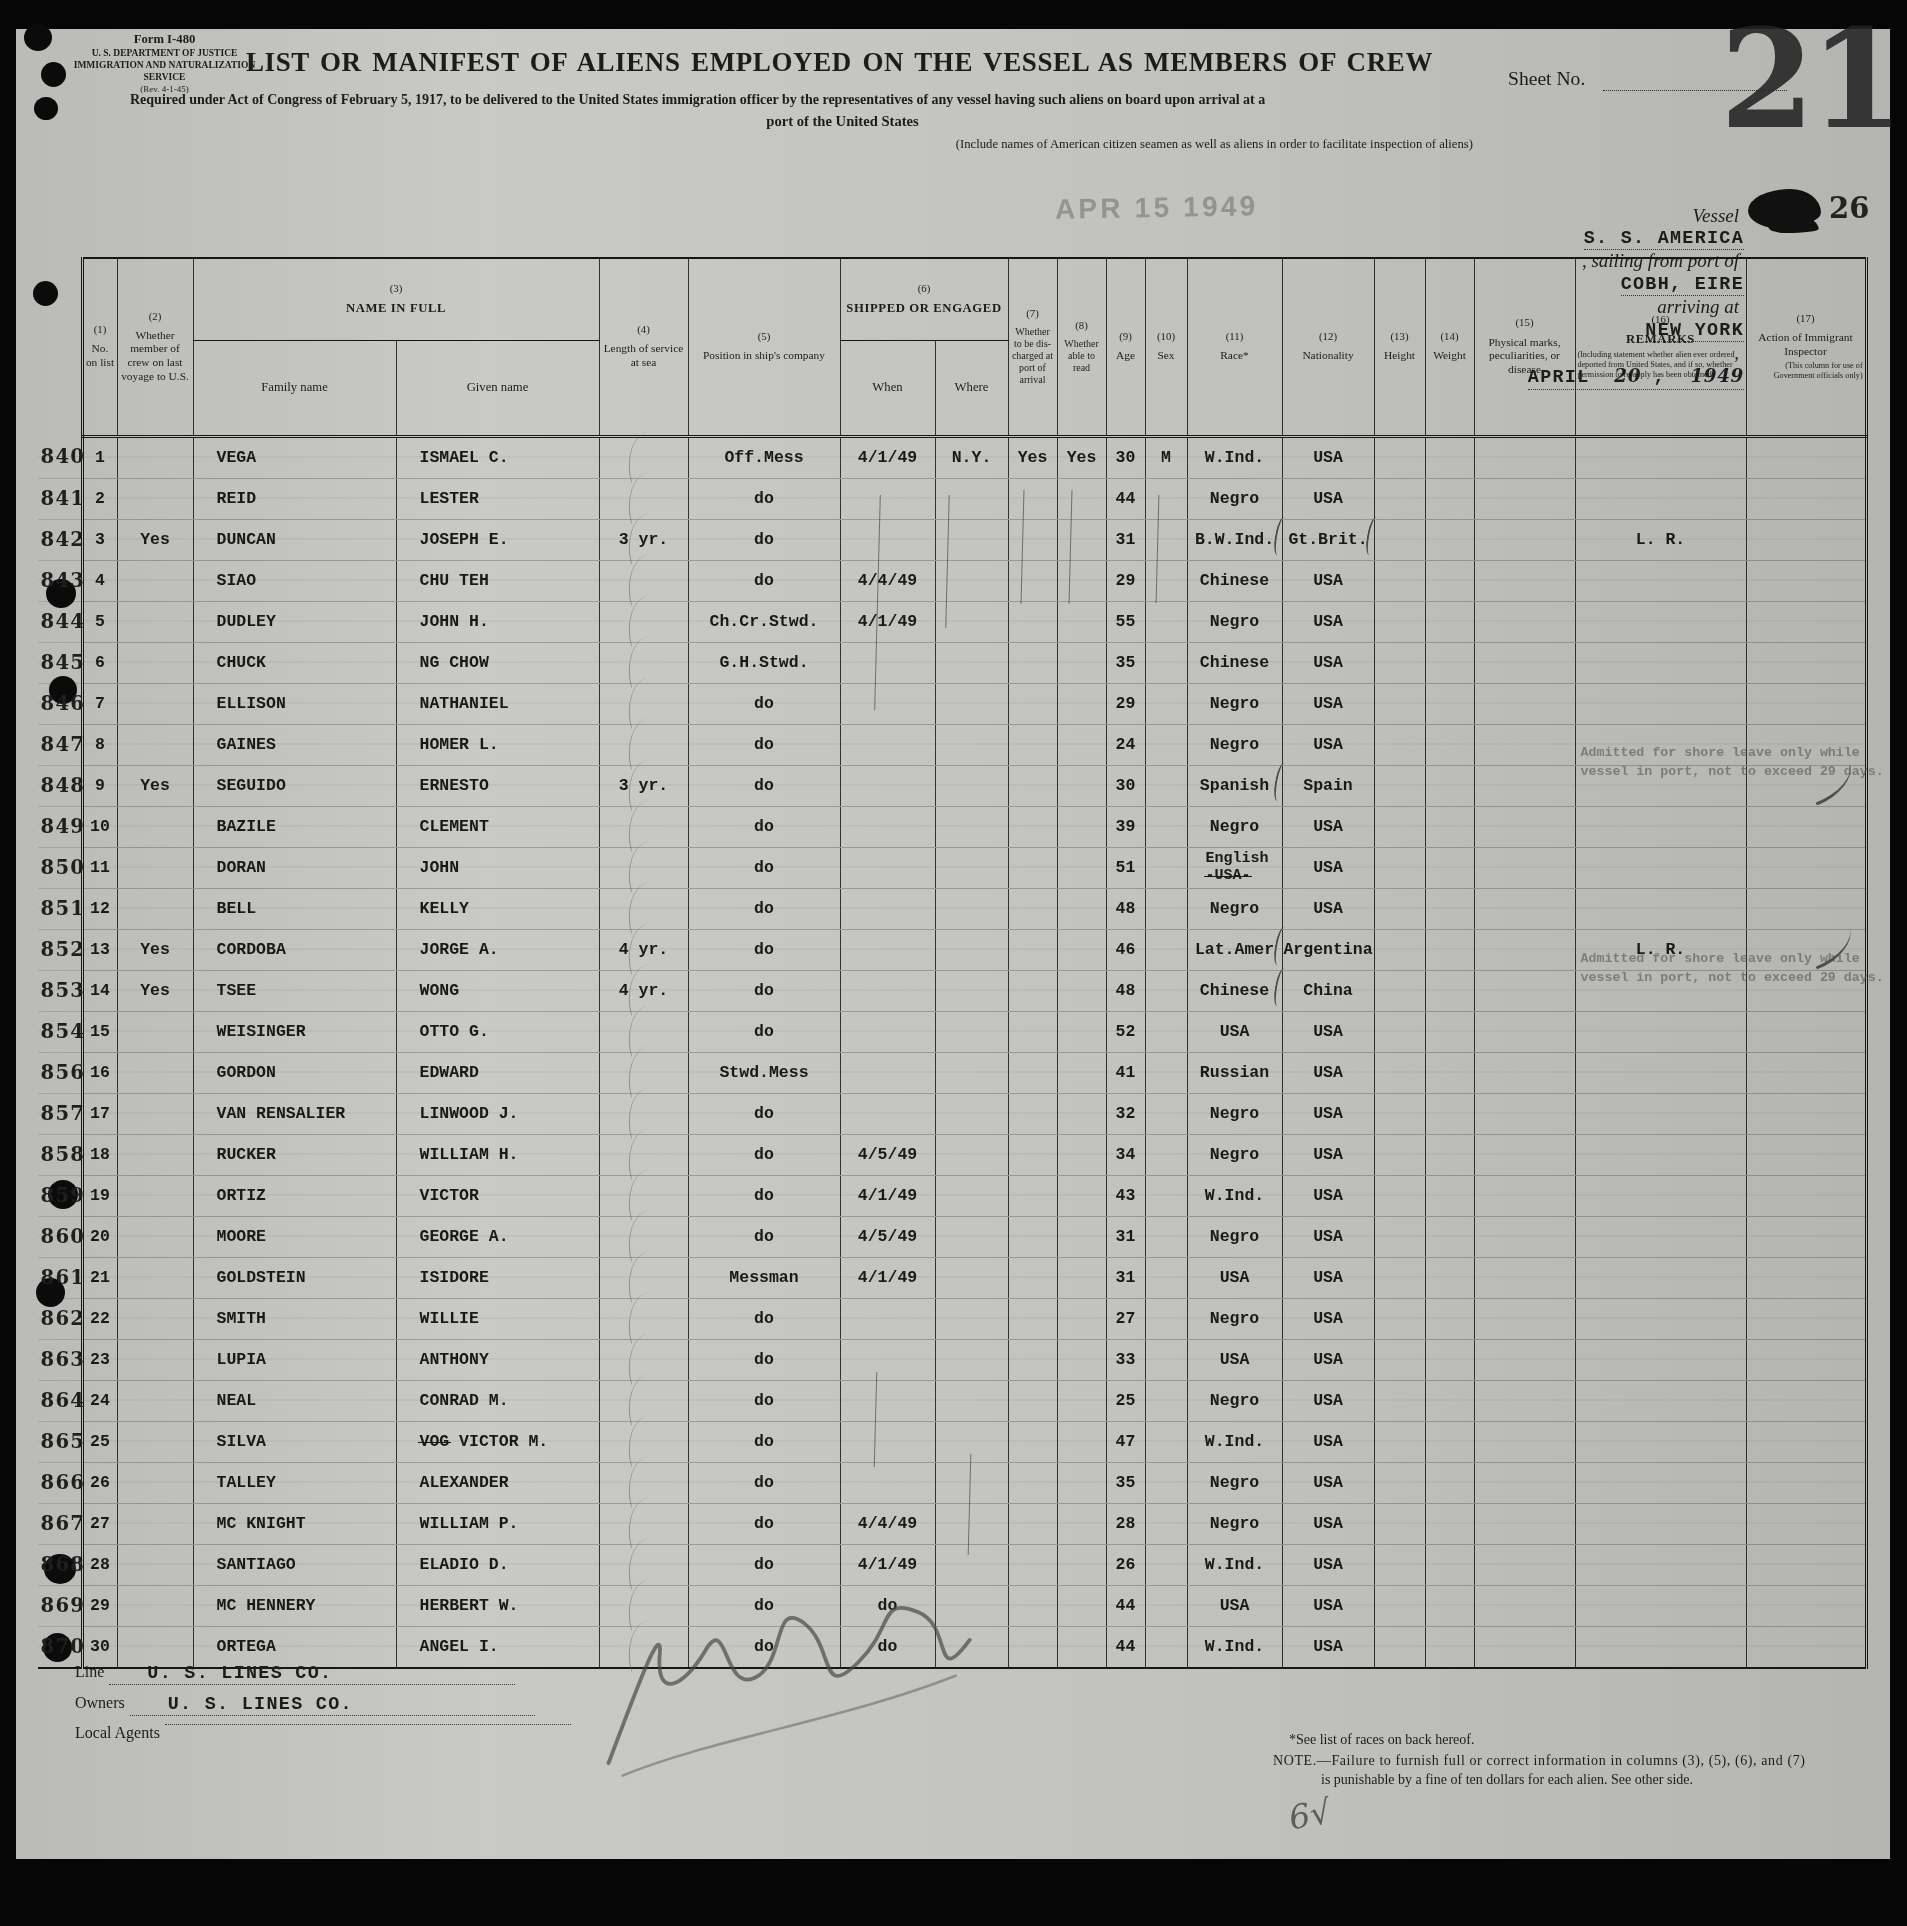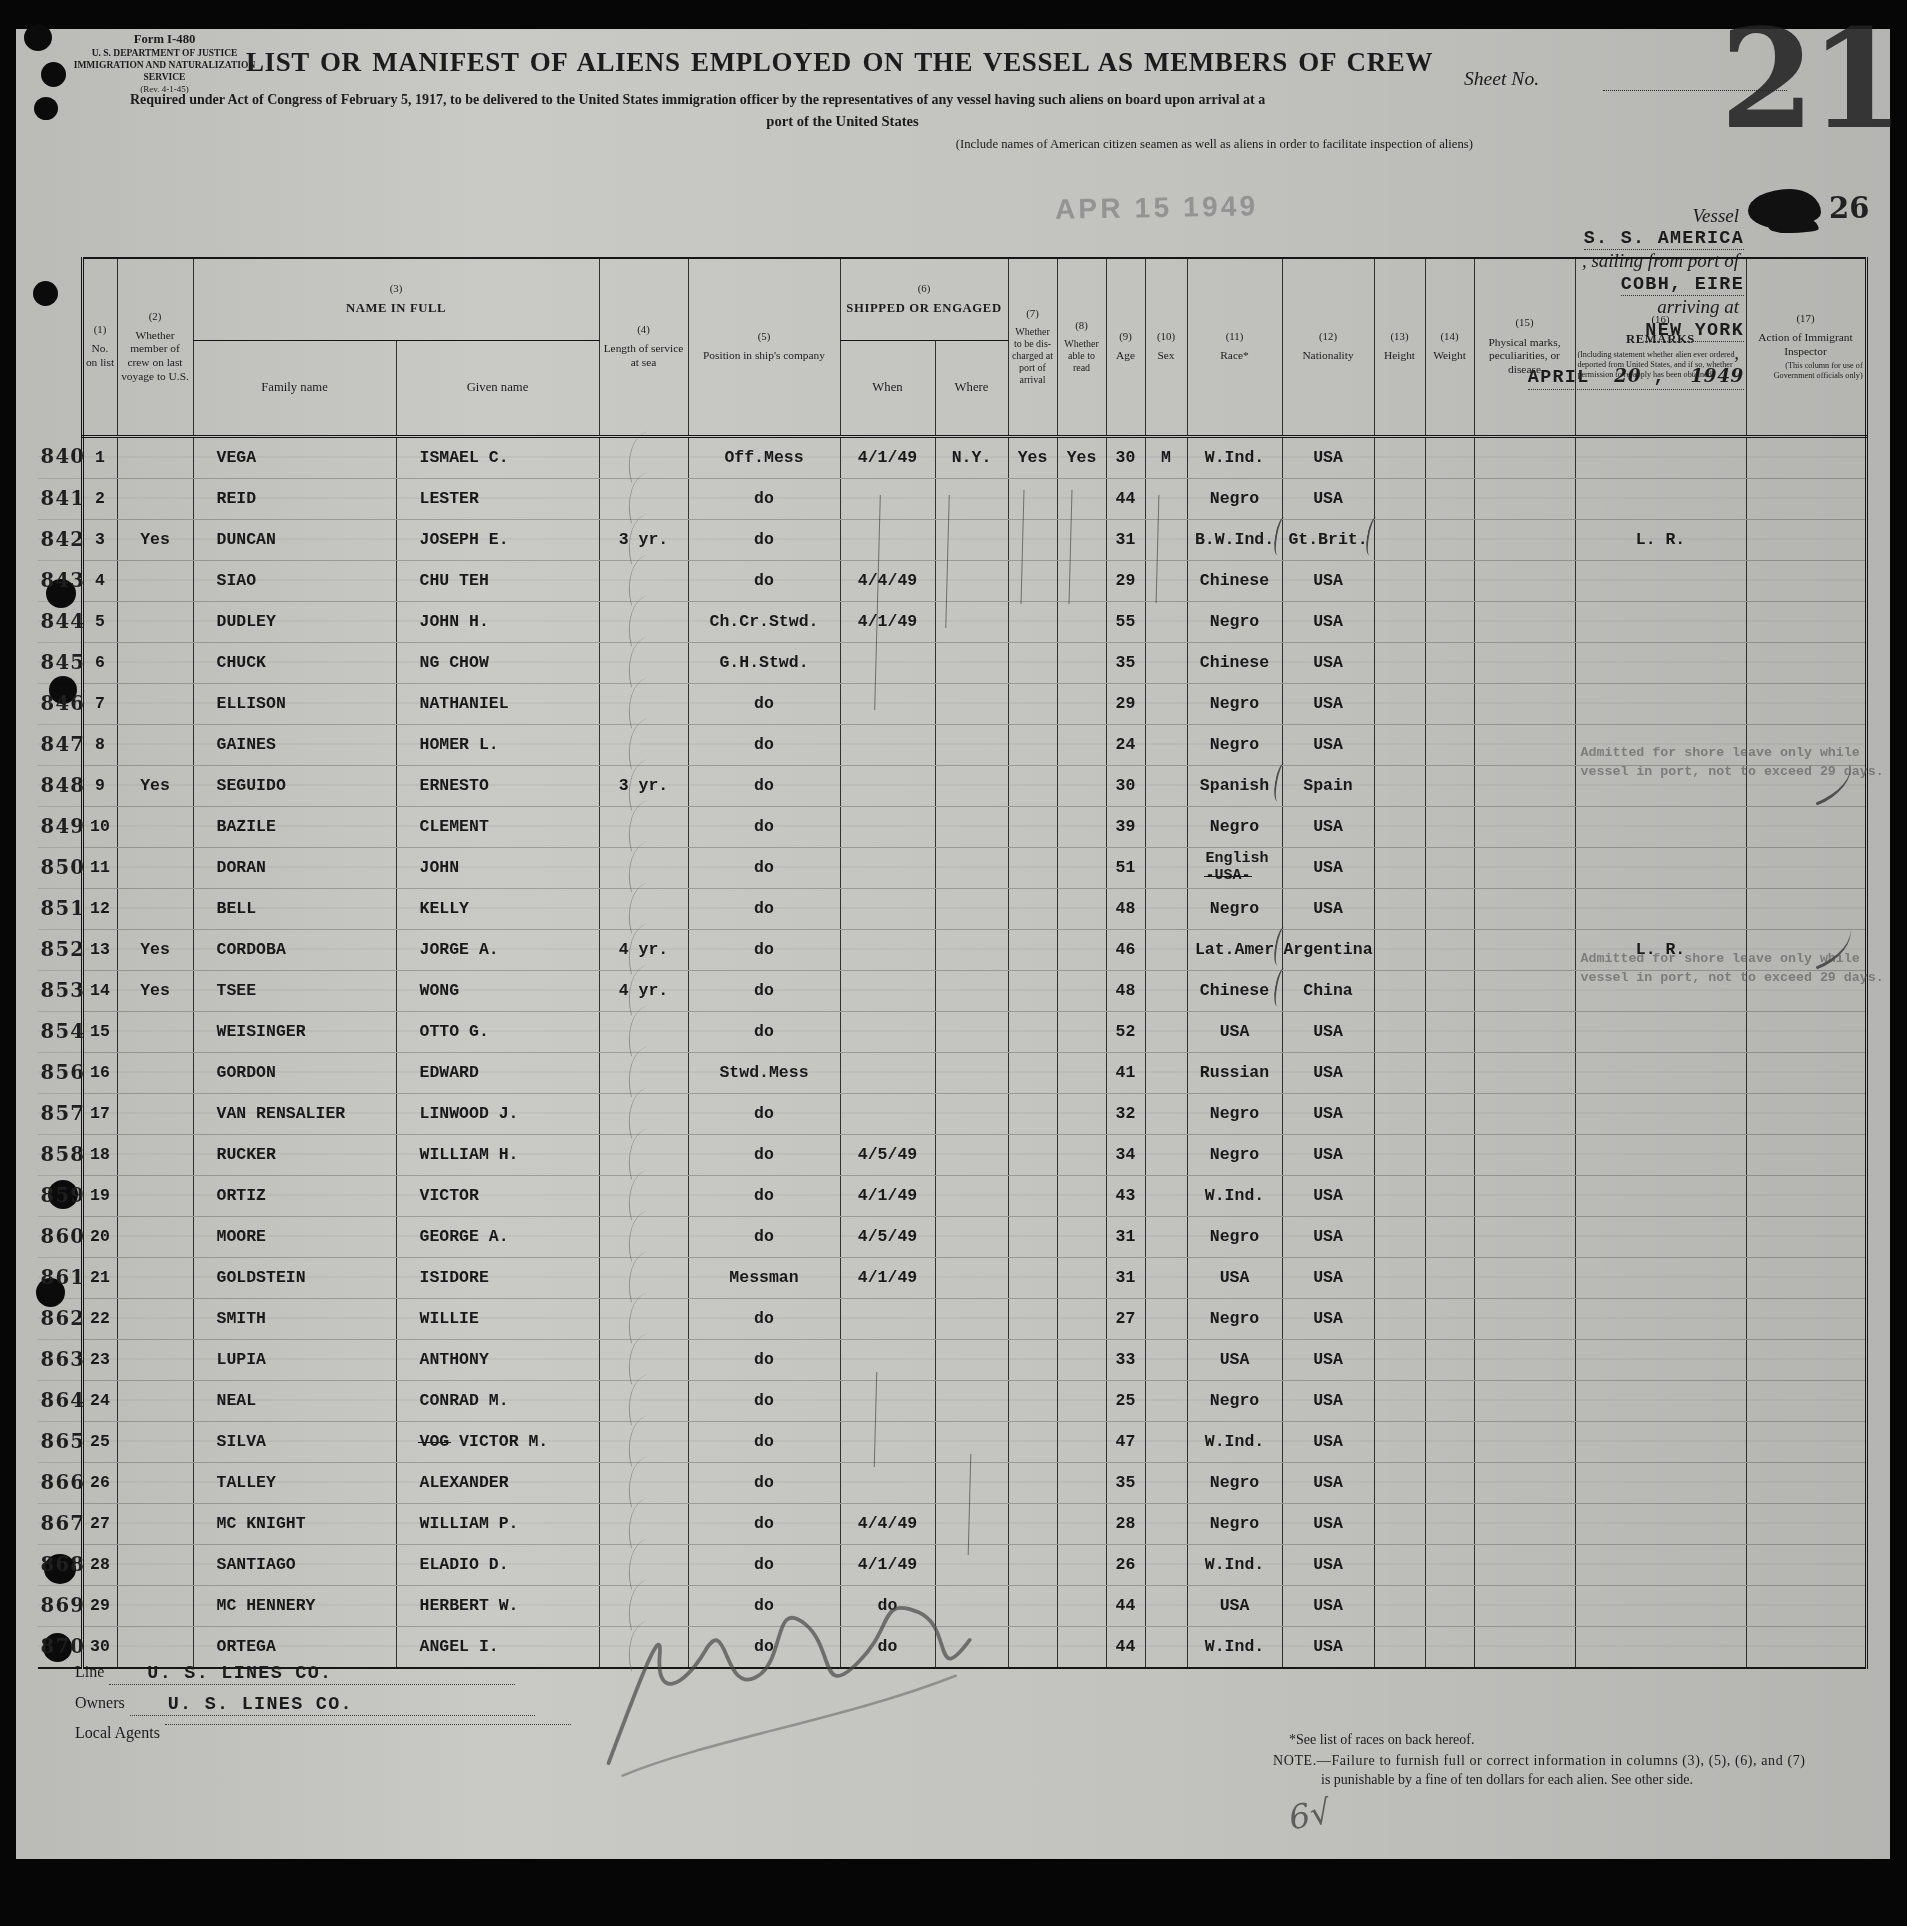--- a/index.html
+++ b/index.html
@@ -12,21 +12,21 @@
   
   .form-id{position:absolute;left:44px;top:3.8px;width:209px;text-align:center;font-weight:bold;line-height:1.25;}
   .form-id .l1{font-size:12.7px;}
   .form-id .l2,.form-id .l3{font-size:9.5px;}
   .form-id .l4{font-size:9px;font-weight:normal;}
   .doc-title{position:absolute;left:190px;top:18px;width:1267px;text-align:center;
              font-size:27px;font-weight:bold;letter-spacing:0.6px;word-spacing:3.2px;}
   .sub1{position:absolute;left:114px;top:63px;width:1425px;text-align:left;font-size:14px;font-weight:bold;}
   .sub2{position:absolute;left:114px;top:84px;width:1425px;text-align:center;font-size:14.6px;font-weight:bold;}
   .sub3{position:absolute;left:190px;top:108px;width:1267px;text-align:right;font-size:12.7px;font-weight:normal;}
-  .sheet{position:absolute;left:1448px;top:39px;font-style:italic;font-size:19.6px;white-space:nowrap;}
+  .sheet{position:absolute;left:1492px;top:39px;font-size:19.6px;white-space:nowrap;}
   .sheet-dots{position:absolute;left:1587px;top:61px;width:184px;border-bottom:1.9px dotted #2a2a2a;}
   .sheet-num{position:absolute;left:1704px;top:-30px;font-family:"DejaVu Serif",serif;font-weight:900;
              font-size:136px;letter-spacing:-5px;color:rgba(35,35,35,.88);}
   .stamp26{position:absolute;left:1813px;top:162px;font-size:29px;font-weight:bold;font-family:"DejaVu Serif",serif;color:#222;}
   .smudge{position:absolute;left:1732px;top:160px;width:73px;height:39px;background:#111;
           border-radius:58% 42% 60% 40%/55% 60% 40% 45%;box-shadow:9px 16.5px 0 -11.4px #111;}
 
   
   .vessel-row{position:absolute;left:196px;top:176px;right:146px;display:flex;align-items:flex-end;font-size:19px;flex-direction:column;}
   .lbl{font-style:italic;white-space:nowrap;padding:0 5px 1.3px 5px;}

